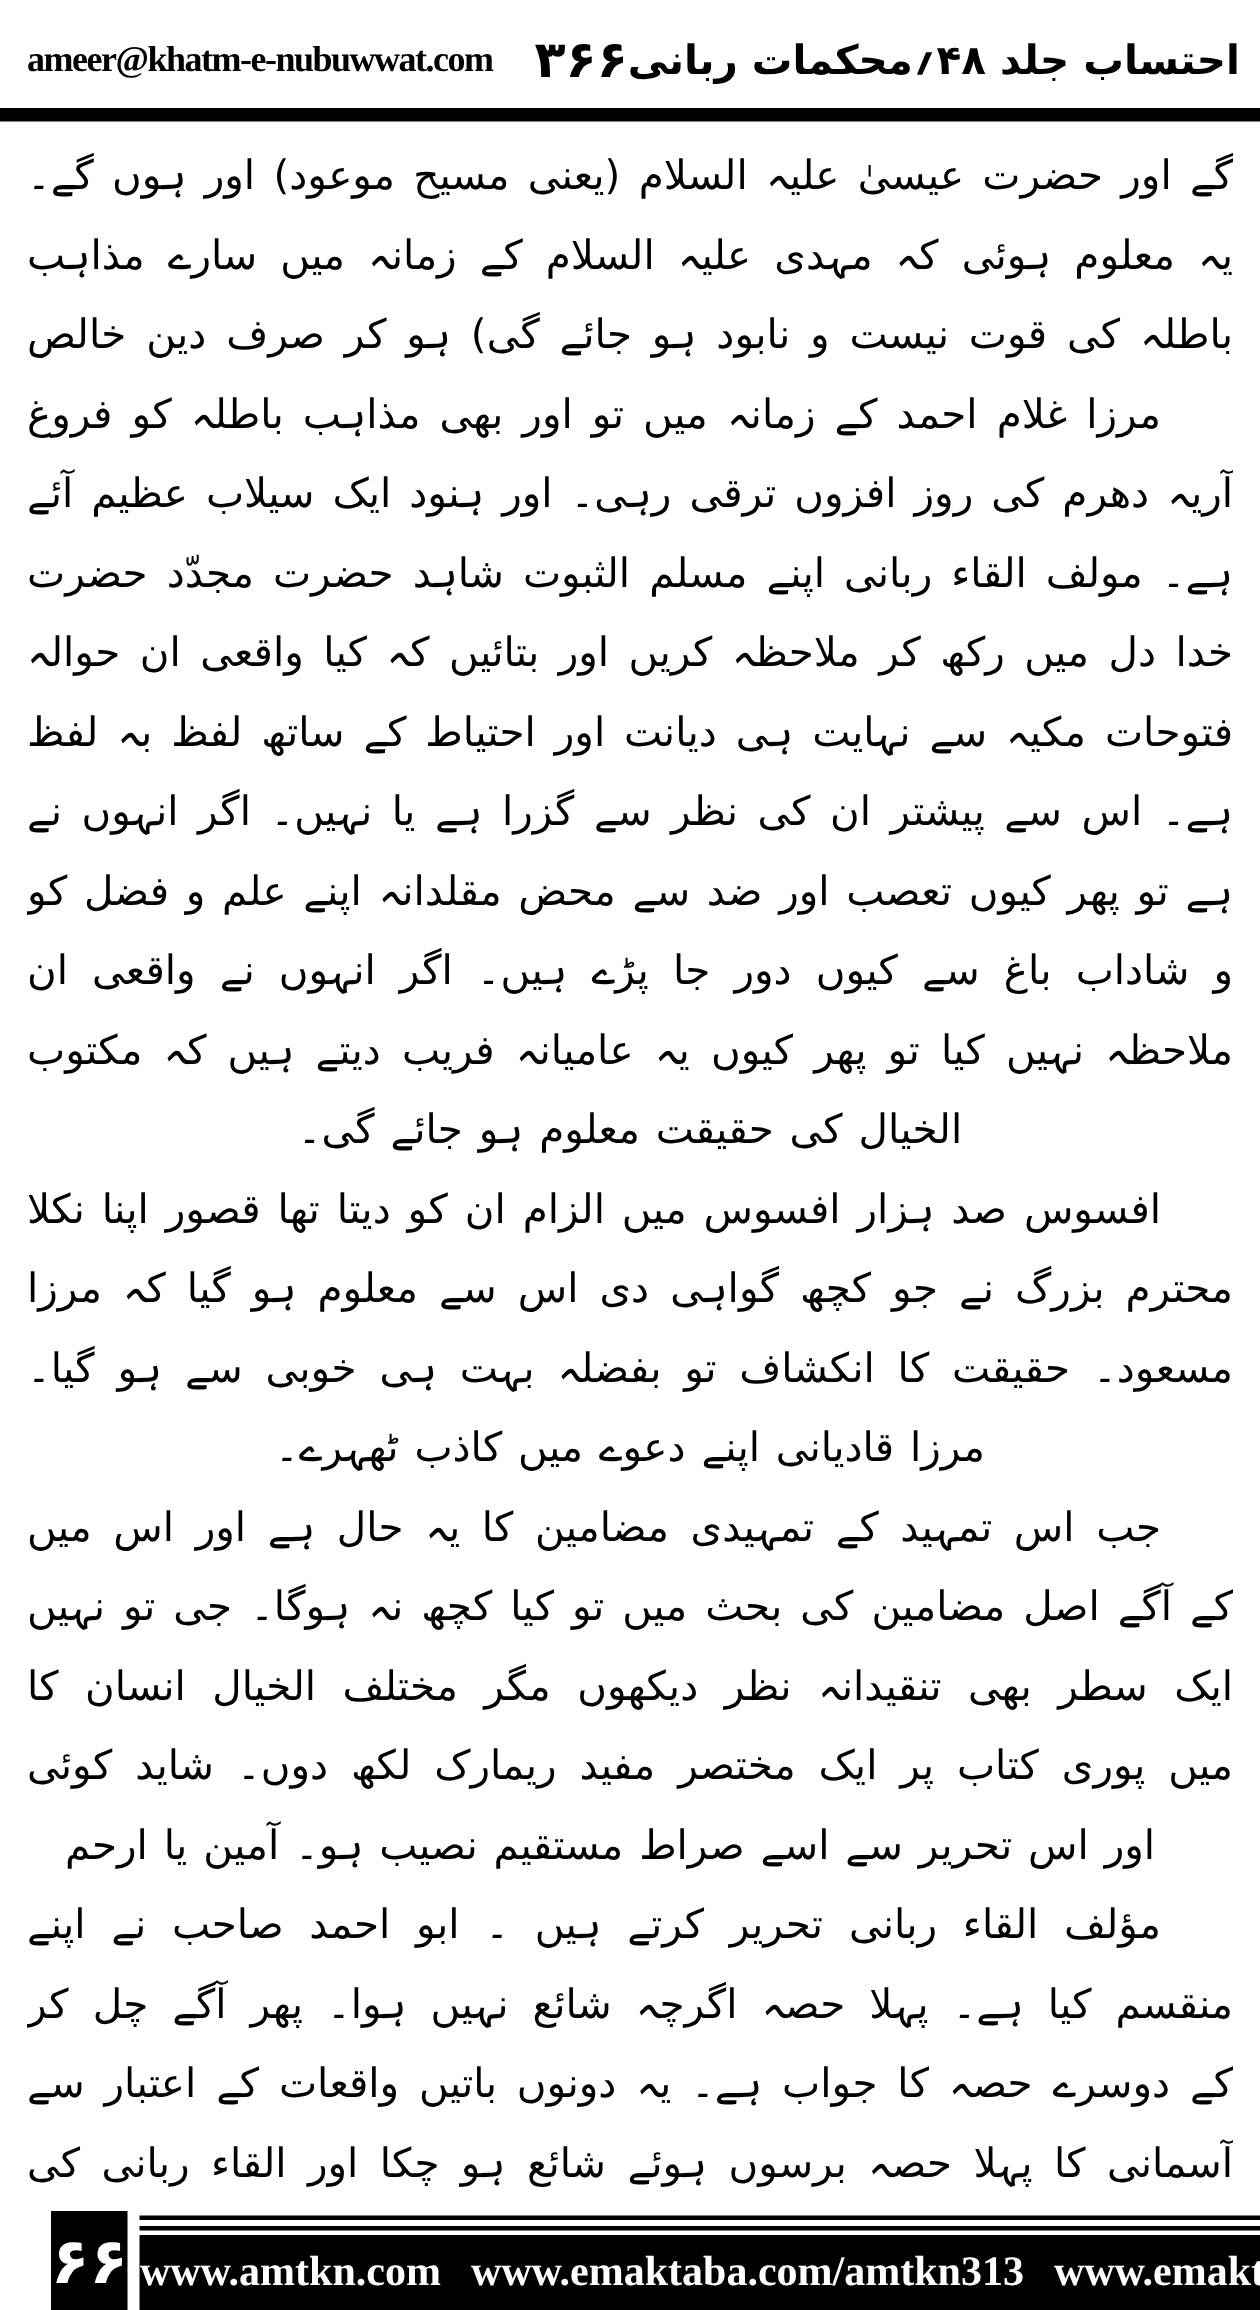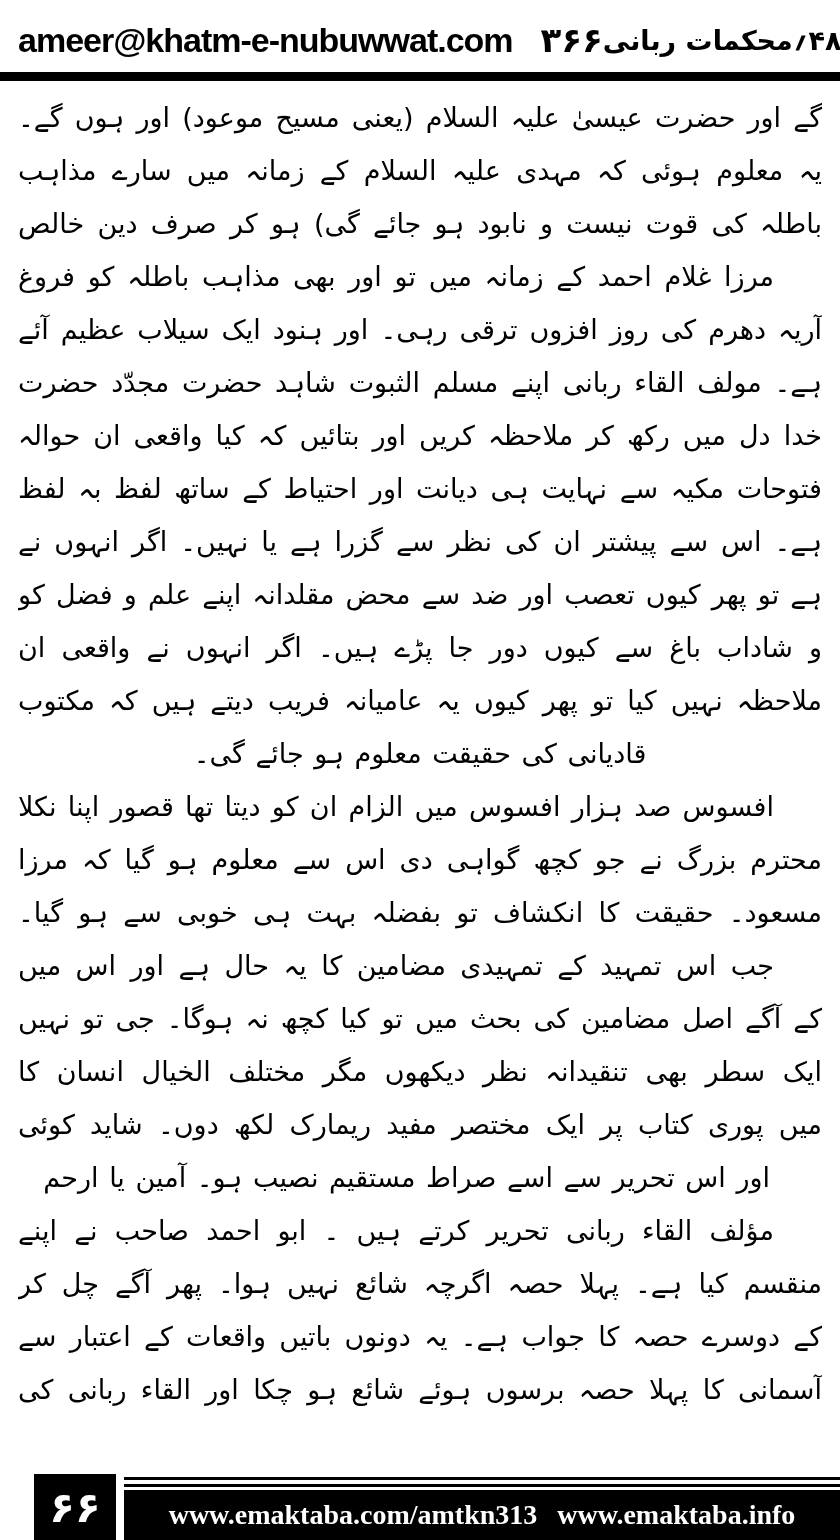--- a/index.html
+++ b/index.html
@@ -9,22 +9,22 @@
     background:#ffffff;color:#000;
     margin:0 auto;overflow:hidden;
     font-family:"DejaVu Sans",sans-serif;
   }
   
   .header{
     display:flex;align-items:center;
     padding:16px 14px 4px 18px;height:48px;
   }
   .email{
-    font-family:Liberation Sans, sans-serif;
-    font-weight:bold;font-size:34px;letter-spacing:-1px;
+    font-family:Liberation Serif, serif;
+    font-weight:bold;font-size:24px;letter-spacing:-1px;
     white-space:nowrap;
   }
   .pagenum{
     font-weight:bold;font-size:34px;
     margin-left:28px;direction:rtl;
   }
   .booktitle{
     margin-left:auto;direction:rtl;
     font-weight:bold;font-size:27px;white-space:nowrap;
   }
@@ -87,42 +87,44 @@
         <div class="line justify">باطلہ کی قوت نیست و نابود ہو جائے گی) ہو کر صرف دین خالص یعنی مذہب اسلام باقی رہ جائے گا۔</div>
         <div class="line indent-justify">مرزا غلام احمد کے زمانہ میں تو اور بھی مذاہب باطلہ کو فروغ ہوا۔ اور دیانند سرستی کے</div>
         <div class="line justify">آریہ دھرم کی روز افزوں ترقی رہی۔ اور ہنود ایک سیلاب عظیم آئے دن مذہب اسلام پر آتا رہتا</div>
         <div class="line justify">ہے۔ مولف القاء ربانی اپنے مسلم الثبوت شاہد حضرت مجدّد حضرت محی الدین عربیؒ کے کلام کو خوف</div>
         <div class="line justify">خدا دل میں رکھ کر ملاحظہ کریں اور بتائیں کہ کیا واقعی ان حوالہ کو جو میں نے مکتوب امام ربانی اور</div>
         <div class="line justify">فتوحات مکیہ سے نہایت ہی دیانت اور احتیاط کے ساتھ لفظ بہ لفظ مع بامحاورہ ترجمہ کے نقل کر دیا</div>
         <div class="line justify">ہے۔ اس سے پیشتر ان کی نظر سے گزرا ہے یا نہیں۔ اگر انہوں نے پہلے ہی سے ان حوالوں کو دیکھا</div>
         <div class="line justify">ہے تو پھر کیوں تعصب اور ضد سے محض مقلدانہ اپنے علم و فضل کو الگ رکھ کر اسلام کے سرسبز</div>
         <div class="line justify">و شاداب باغ سے کیوں دور جا پڑے ہیں۔ اگر انہوں نے واقعی ان حوالہ جات کو اس سے پیشتر</div>
         <div class="line justify">ملاحظہ نہیں کیا تو پھر کیوں یہ عامیانہ فریب دیتے ہیں کہ مکتوب امام ربانی اور فتوحات مکیہ سے مرزا</div>
-        <div class="line end-center">قادیانی کی حقیقت معلوم ہو جائے گی۔</div>
+        <div class="line end-center">الخیال کی حقیقت معلوم ہو جائے گی۔</div>
         <div class="line indent-justify">افسوس صد ہزار افسوس میں الزام ان کو دیتا تھا قصور اپنا نکلا کہ مصداق ان دو معتبر اور</div>
         <div class="line justify">محترم بزرگ نے جو کچھ گواہی دی اس سے معلوم ہو گیا کہ مرزا قادیانی نہ مسیح موعود تھے نہ مہدی</div>
         <div class="line justify">مسعود۔ حقیقت کا انکشاف تو بفضلہ بہت ہی خوبی سے ہو گیا۔ مگر اس انکشاف کے ساتھ ہی</div>
+        <div class="line end-center">مرزا قادیانی اپنے دعوے میں کاذب ٹھہرے۔</div>
         <div class="line indent-justify">جب اس تمہید کے تمہیدی مضامین کا یہ حال ہے اور اس میں اس قدر افتراء ہے تو اس</div>
         <div class="line justify">کے آگے اصل مضامین کی بحث میں تو کیا کچھ نہ ہوگا۔ جی تو نہیں چاہتا ہے کہ اب اس سے آگے</div>
         <div class="line justify">ایک سطر بھی تنقیدانہ نظر دیکھوں مگر مختلف الخیال انسان کا مختلف فہم مجھے اس بات پر مجبور کر رہا ہے کہ</div>
         <div class="line justify">میں پوری کتاب پر ایک مختصر مفید ریمارک لکھ دوں۔ شاید کوئی بندہ خدا ایمان داری سے کام لے</div>
         <div class="line end-right">اور اس تحریر سے اسے صراط مستقیم نصیب ہو۔ آمین یا ارحم الراحمین!</div>
         <div class="line indent-justify">مؤلف القاء ربانی تحریر کرتے ہیں ۔ ابو احمد صاحب نے اپنے فیصلہ کو دو حصوں میں</div>
         <div class="line justify">منقسم کیا ہے۔ پہلا حصہ اگرچہ شائع نہیں ہوا۔ پھر آگے چل کر تحریر کرتے ہیں کہ یہ میرا رسالہ ان</div>
         <div class="line justify">کے دوسرے حصہ کا جواب ہے۔ یہ دونوں باتیں واقعات کے اعتبار سے بالکل ہی غلط ہیں۔ فیصلہ</div>
         <div class="line justify">آسمانی کا پہلا حصہ برسوں ہوئے شائع ہو چکا اور القاء ربانی کی بعض پوشیدہ تحریریں یہ کہہ رہی ہیں</div>
       </div>
   </div>
 
   <div class="footer">
     <div class="pnbox">
       <span>۶۶</span>
     </div>
     <div class="fright">
       <div class="dbl"></div>
       <div class="urlbar">
+        <span>www.amtkn.com</span>
         <span>www.emaktaba.com/amtkn313</span>
         <span>www.emaktaba.info</span>
       </div>
     </div>
   </div>
 
 </div>
 
 </body></html>

